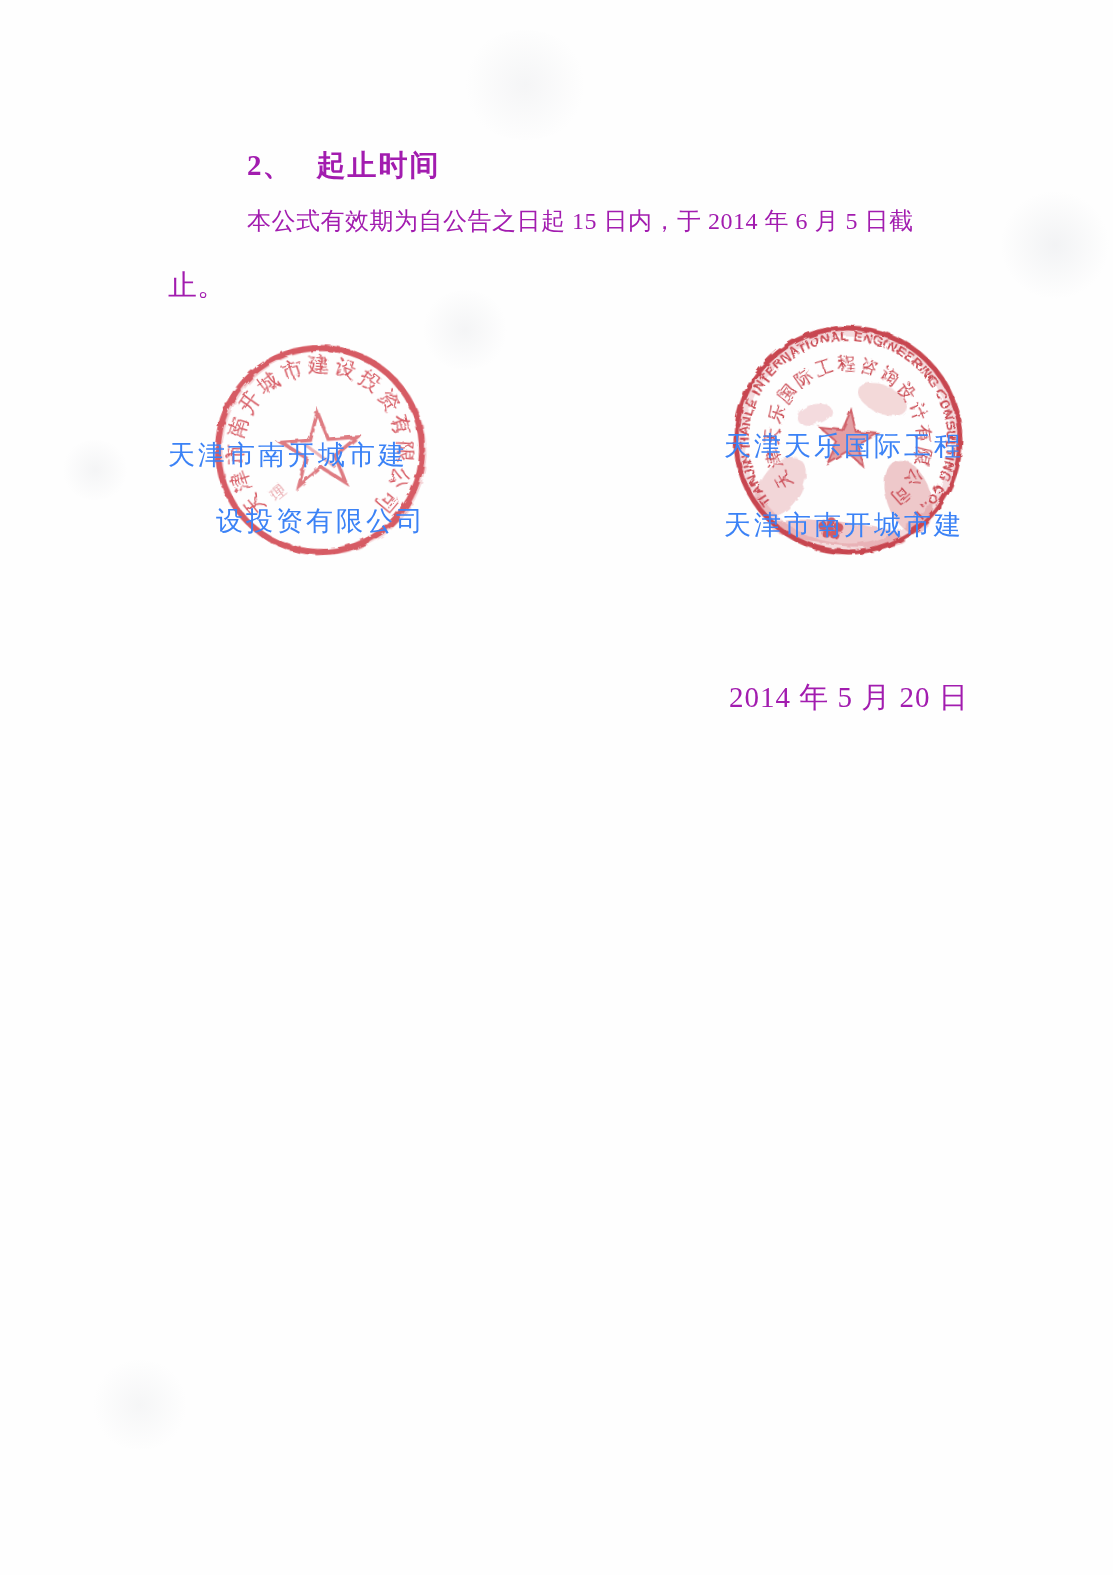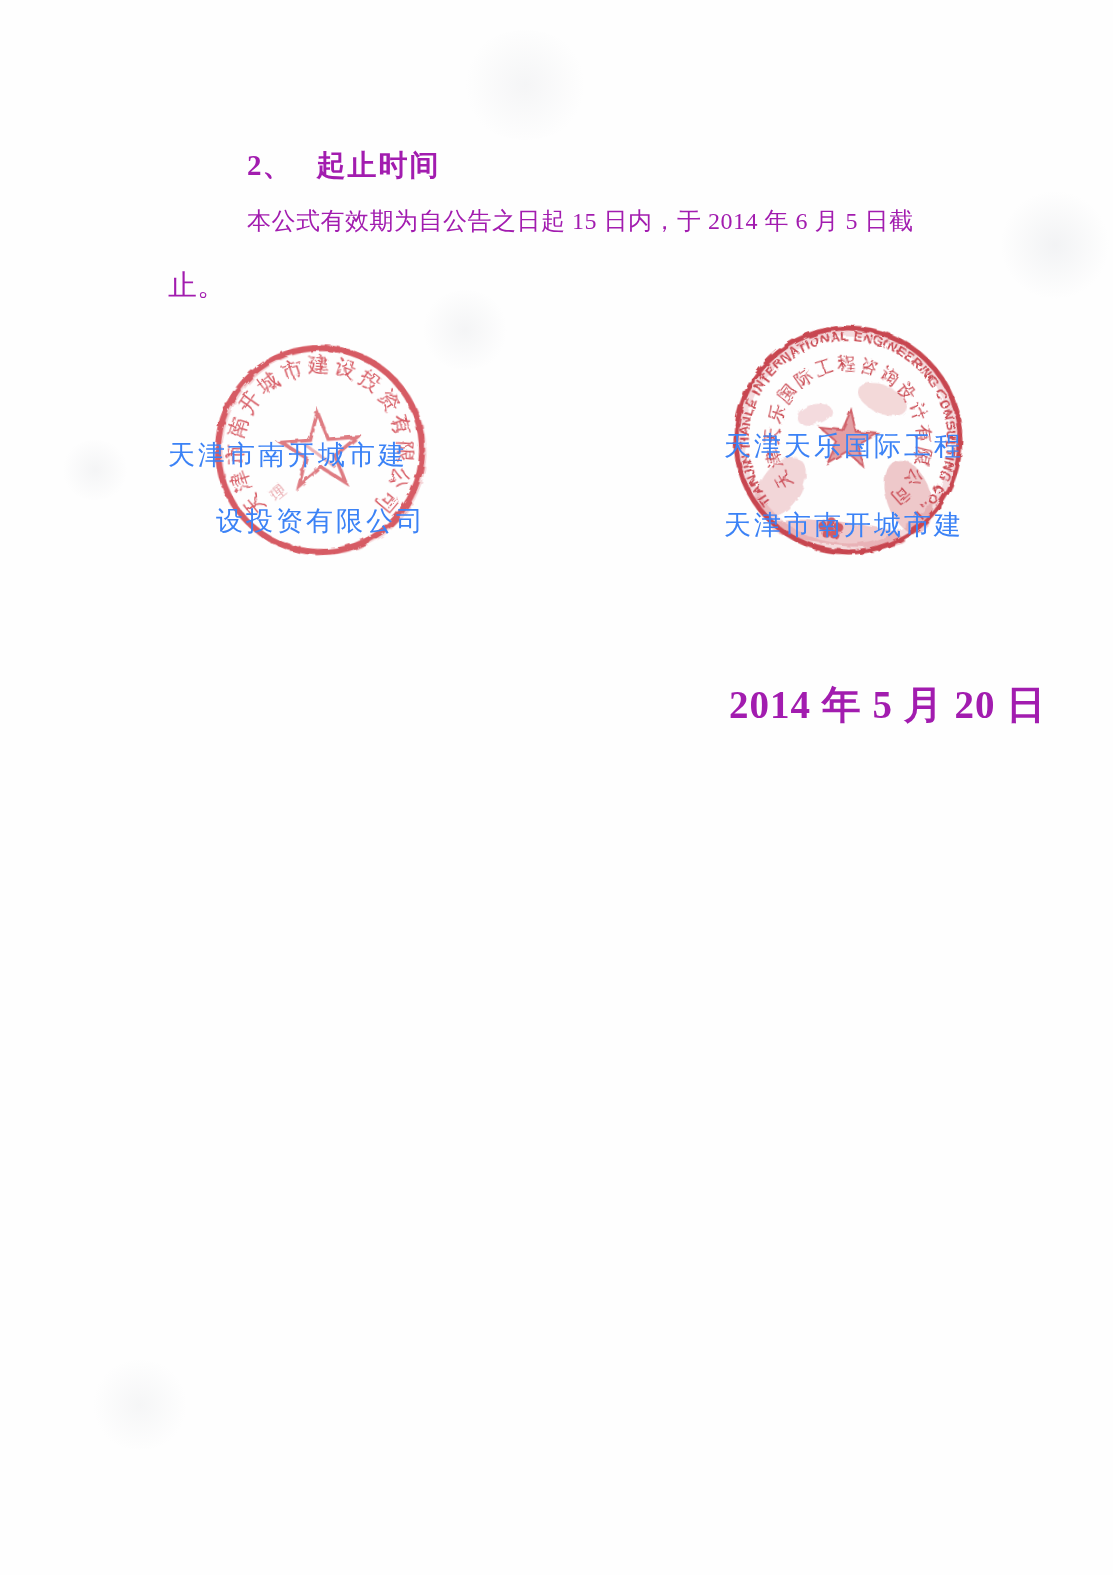--- a/index.html
+++ b/index.html
@@ -14,21 +14,21 @@
   .txt{position:absolute;color:#a21caf;white-space:nowrap;}
   .heading{top:146px;left:247px;font-size:29px;font-weight:bold;letter-spacing:1px;}
   .heading .htitle{margin-left:24px;letter-spacing:2px;}
   .body-line1{top:205px;left:247px;font-size:24px;letter-spacing:0.5px;}
   .body-line2{top:266px;left:168px;font-size:29px;}
   .sig{font-size:27px;letter-spacing:3px;color:#3b82f6;}
   .sig-l1{top:437px;left:168px;}
   .sig-l2{top:503px;left:180px;margin-left:36px;}
   .sig-r1{top:428px;left:724px;}
   .sig-r2{top:507px;left:724px;}
-  .dateline{top:678px;left:729px;font-size:39px;letter-spacing:1px;font-weight:bold;}
+  .dateline{top:678px;left:729px;font-size:29px;letter-spacing:1px;}
   .stamp{position:absolute;mix-blend-mode:multiply;}
   .stamp-left{left:210px;top:340px;}
   .stamp-right{left:728px;top:322px;}
   .ring-cjk{font-family:"Liberation Serif","DejaVu Serif",serif;}
   .ring-eng{font-family:"Liberation Sans","DejaVu Sans",sans-serif;font-weight:bold;}
 </style>
 </head>
 <body>
 
 <div class="page">

